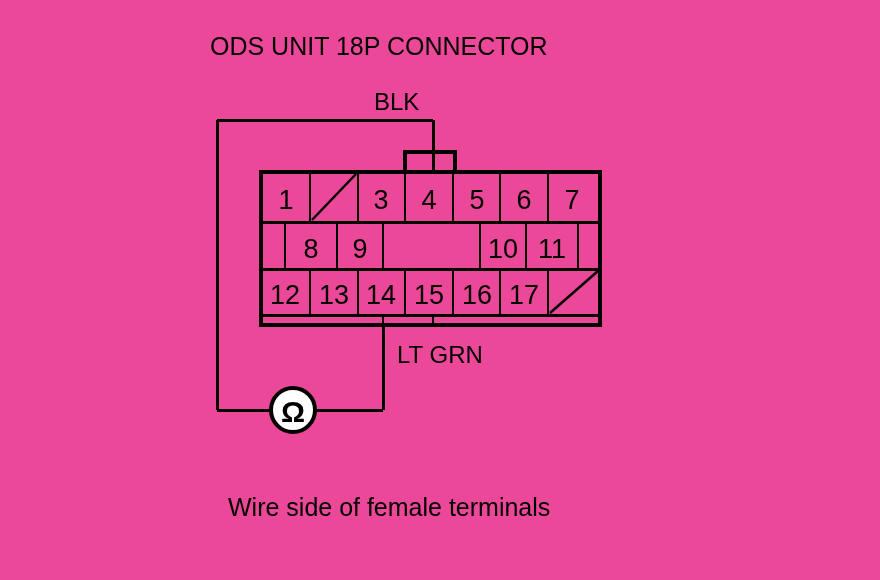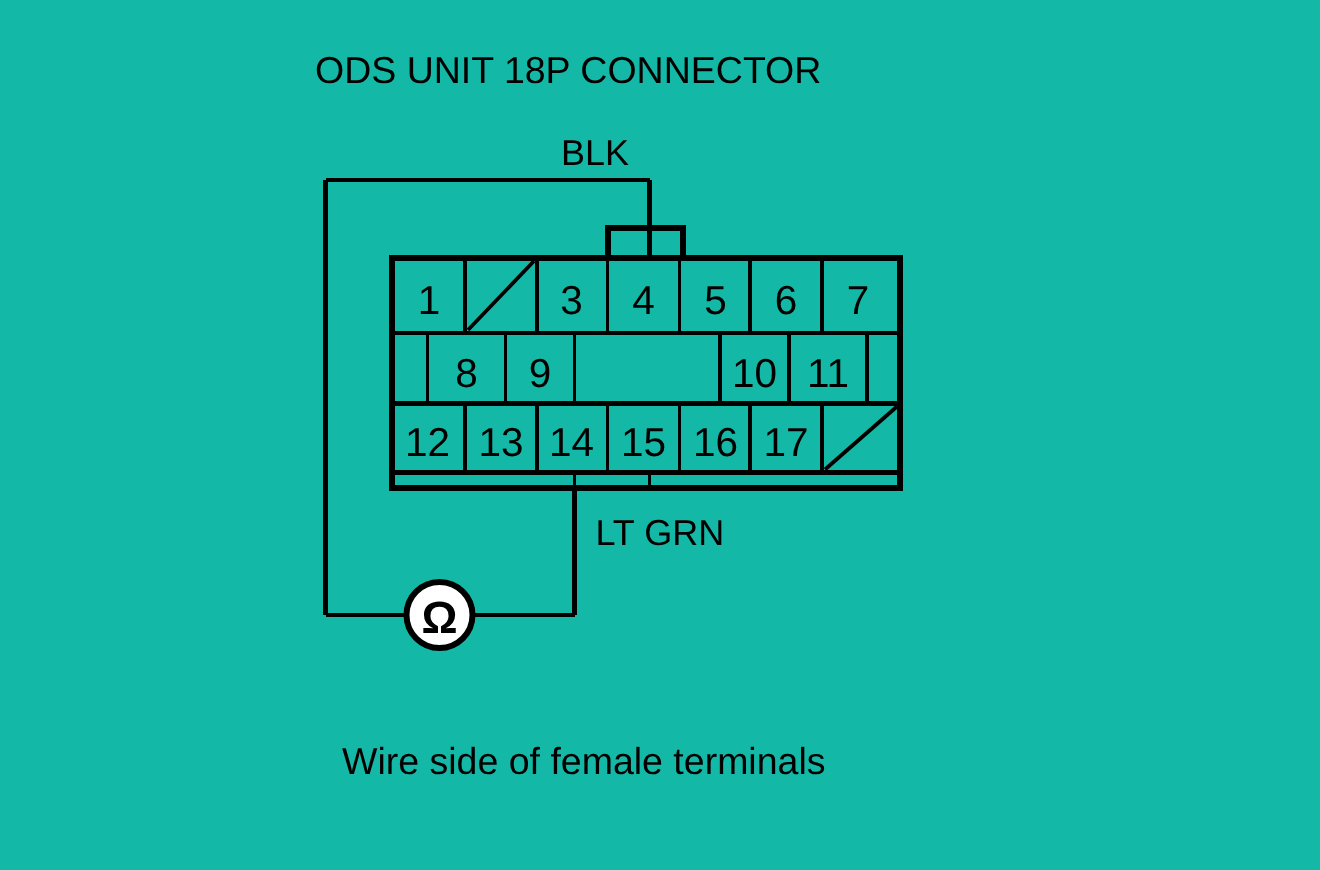--- a/index.html
+++ b/index.html
@@ -8,21 +8,21 @@
     background: #ffffff;
   }
   body {
     font-family: "Liberation Sans", sans-serif;
     color: #000000;
   }
   #canvas {
     position: relative;
     width: 880px;
     height: 580px;
-    background: #14b8a6;
+    background: #ec4899;
     overflow: hidden;
   }
   #diagram-svg {
     position: absolute;
     left: 0;
     top: 0;
     width: 880px;
     height: 580px;
   }
   .ttl {

